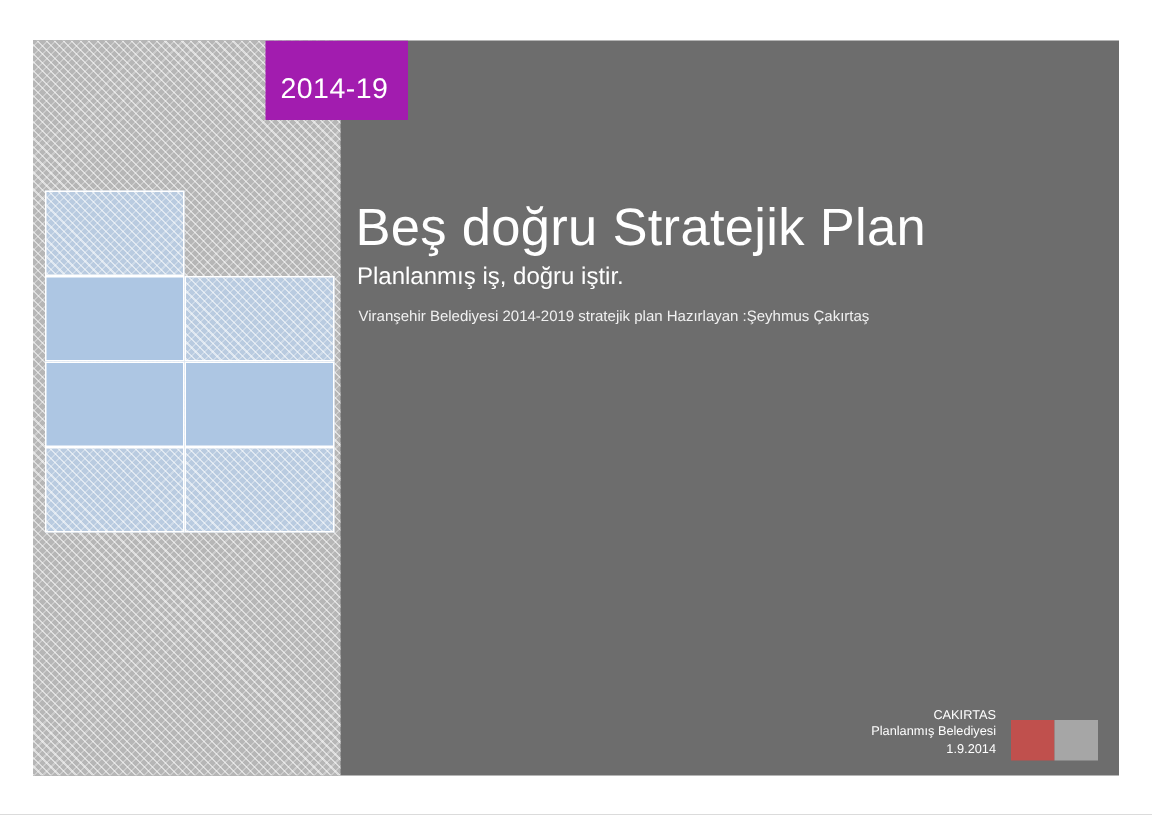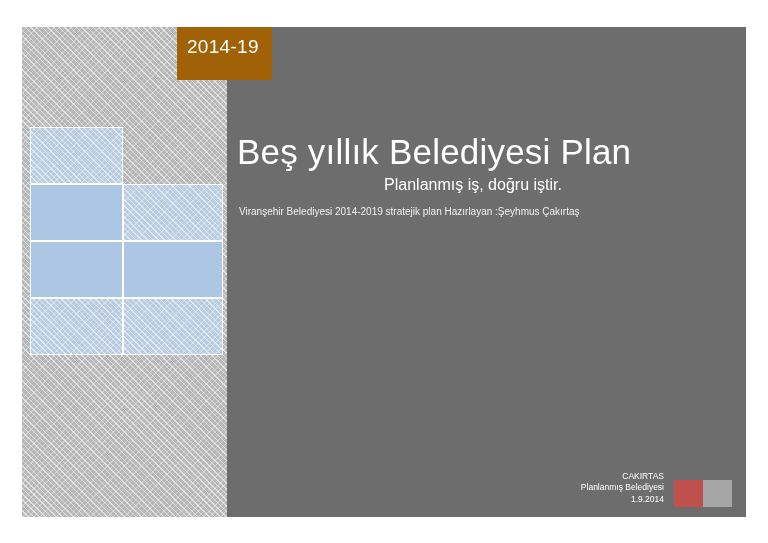--- a/index.html
+++ b/index.html
@@ -57,25 +57,25 @@
   #sq6 { left: 101px; top: 214px; width: 100px; height: 57px; }
   #sq7 { left: 101px; top: 271px; width: 100px; height: 57px; }
 
   
   .year-tag {
     position: absolute;
     left: 155px;
     top: 0px;
     width: 95px;
     height: 53px;
-    background: #a16207;
+    background: #a21caf;
     color: #ffffff;
     font-size: 19px;
     letter-spacing: 0.3px;
-    padding-top: 9px;
+    padding-top: 22px;
     padding-left: 10px;
     box-sizing: border-box;
   }
 
   
   .title {
     position: absolute;
     left: 215px;
     top: 105px;
     width: 470px;
@@ -86,21 +86,20 @@
     letter-spacing: 0.2px;
   }
   .subtitle {
     position: absolute;
     left: 216px;
     top: 148px;
     width: 470px;
     color: #ffffff;
     font-size: 16px;
     line-height: 20px;
-    text-align: center;
   }
   .byline {
     position: absolute;
     left: 217px;
     top: 179px;
     width: 470px;
     color: #f1f1f1;
     font-size: 10px;
     line-height: 12px;
   }
@@ -138,21 +137,21 @@
   <div class="sq sq-tex" id="sq1"></div>
   <div class="sq sq-plain" id="sq2"></div>
   <div class="sq sq-plain" id="sq3"></div>
   <div class="sq sq-tex" id="sq4"></div>
   <div class="sq sq-tex" id="sq5"></div>
   <div class="sq sq-plain" id="sq6"></div>
   <div class="sq sq-tex" id="sq7"></div>
 
   <div class="year-tag">2014-19</div>
 
-  <div class="title">Beş yıllık Belediyesi Plan</div>
+  <div class="title">Beş doğru Stratejik Plan</div>
 
   <div class="subtitle">Planlanmış iş, doğru iştir.</div>
 
   <div class="byline">Viranşehir Belediyesi 2014-2019 stratejik plan Hazırlayan :Şeyhmus Çakırtaş</div>
 
   <div class="footer">
     <div>CAKIRTAS</div>
     <div>Planlanmış Belediyesi</div>
     <div>1.9.2014</div>
   </div>

